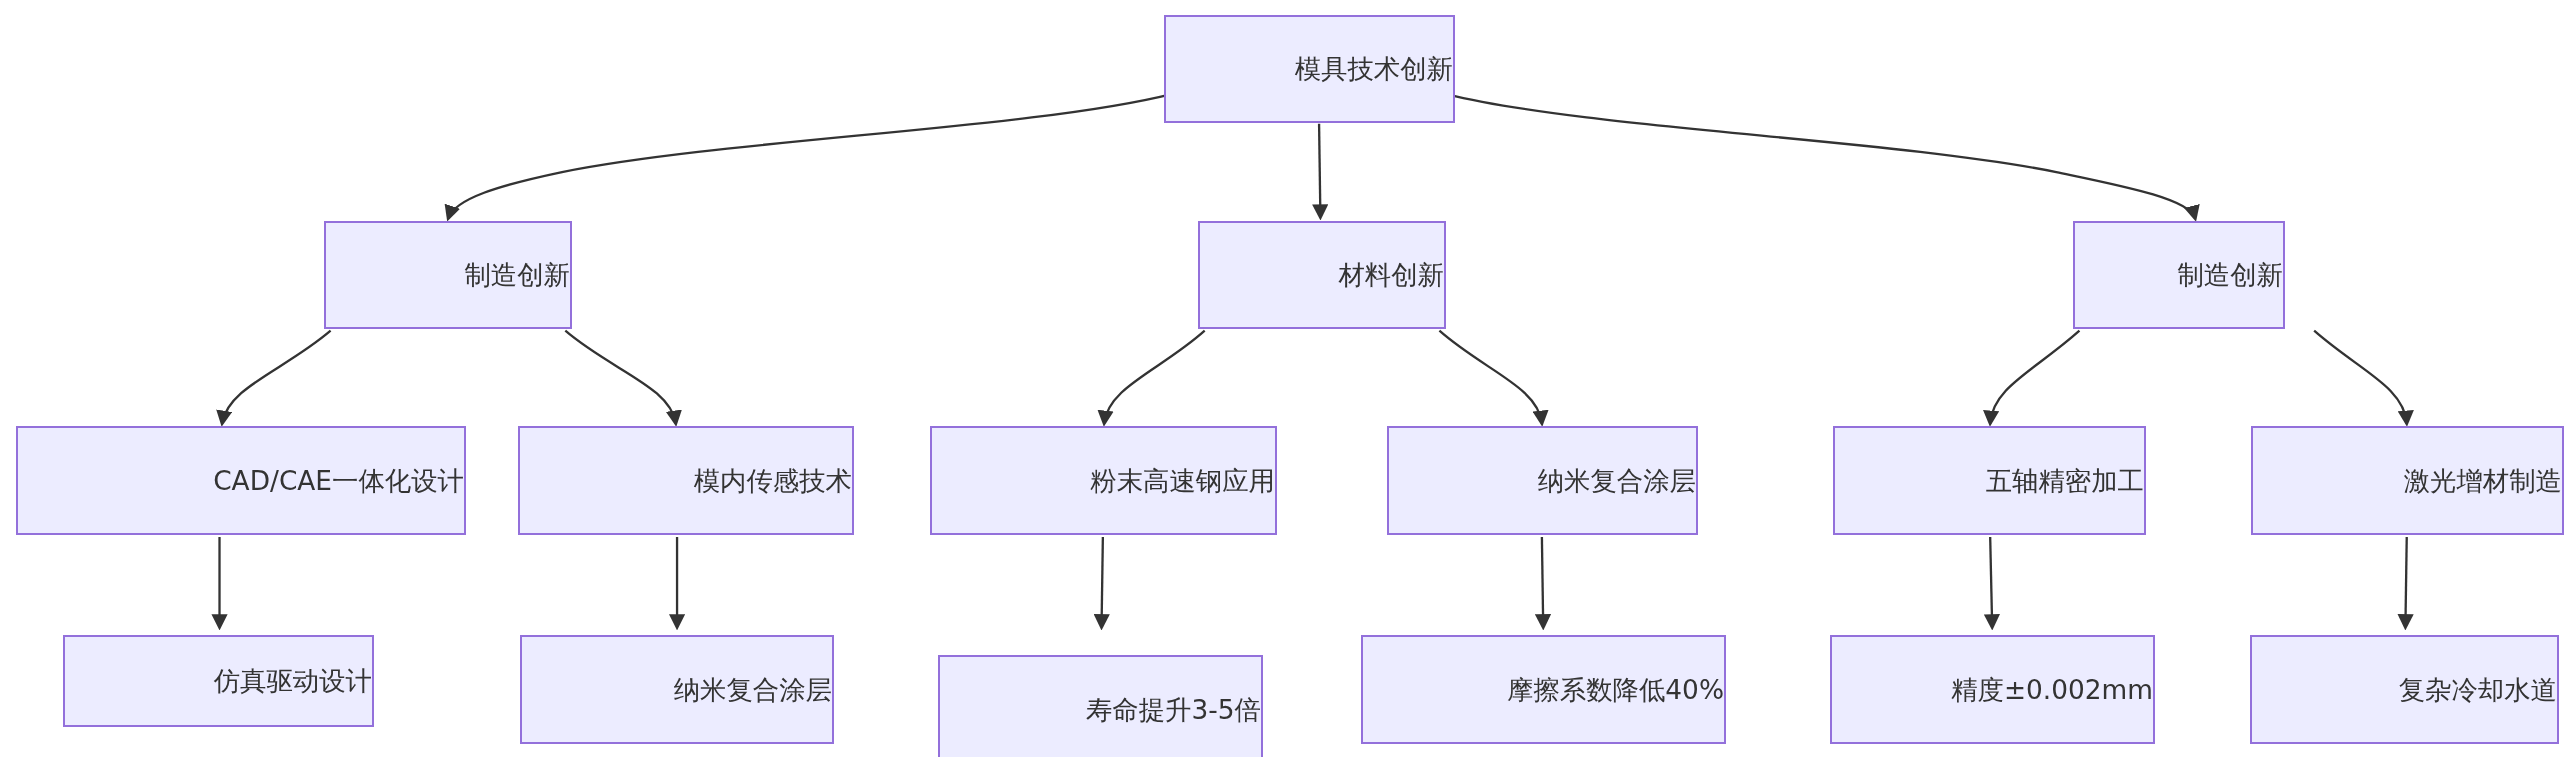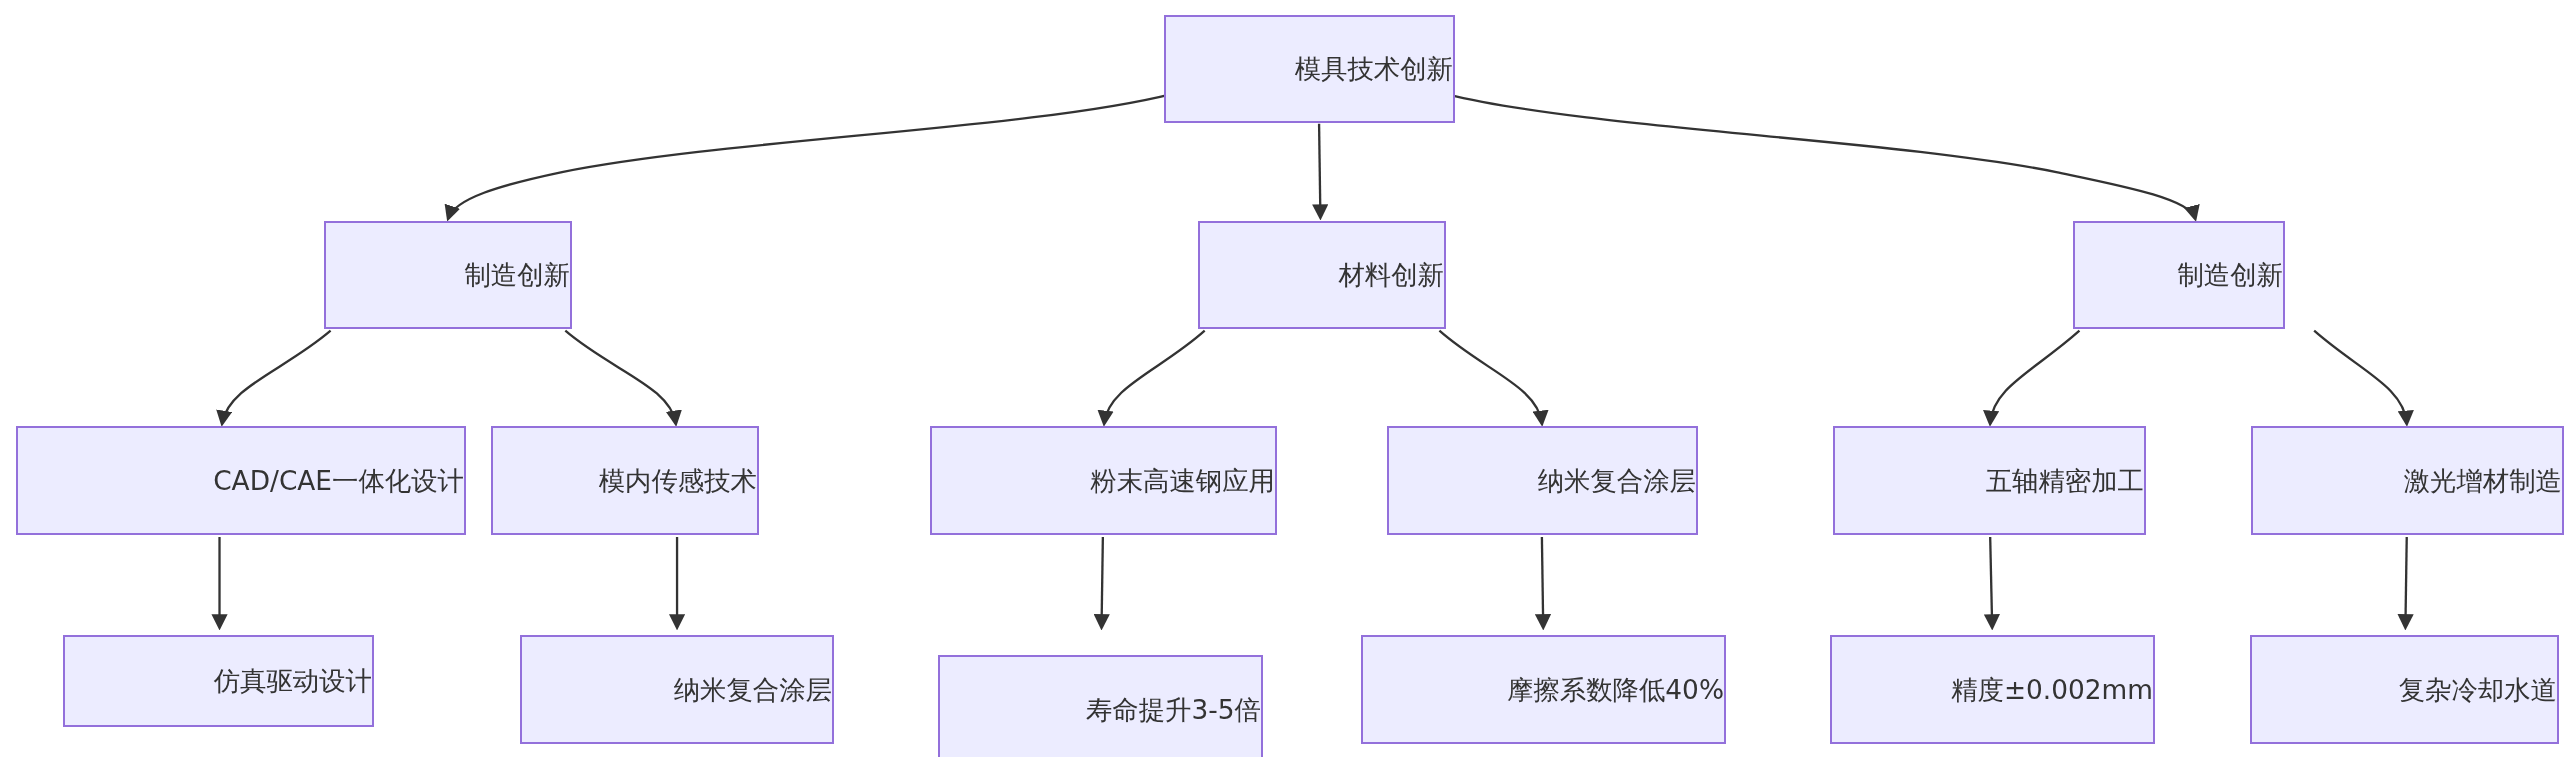--- a/index.html
+++ b/index.html
@@ -91,21 +91,21 @@
   <div class="node" style="left:1198px;top:221px;width:248px;height:108px">
     <span>材料创新</span>
   </div>
   <div class="node" style="left:2073px;top:221px;width:212px;height:108px">
     <span>制造创新</span>
   </div>
 
   <div class="node" style="left:16px;top:426px;width:450px;height:109px">
     <span>CAD/CAE一体化设计</span>
   </div>
-  <div class="node" style="left:491px;top:426px;width:268px;height:109px">
+  <div class="node" style="left:518px;top:426px;width:336px;height:109px">
     <span>模内传感技术</span>
   </div>
   <div class="node" style="left:1387px;top:426px;width:311px;height:109px">
     <span>纳米复合涂层</span>
   </div>
   <div class="node" style="left:930px;top:426px;width:347px;height:109px">
     <span>粉末高速钢应用</span>
   </div>
   <div class="node" style="left:1833px;top:426px;width:313px;height:109px">
     <span>五轴精密加工</span>

